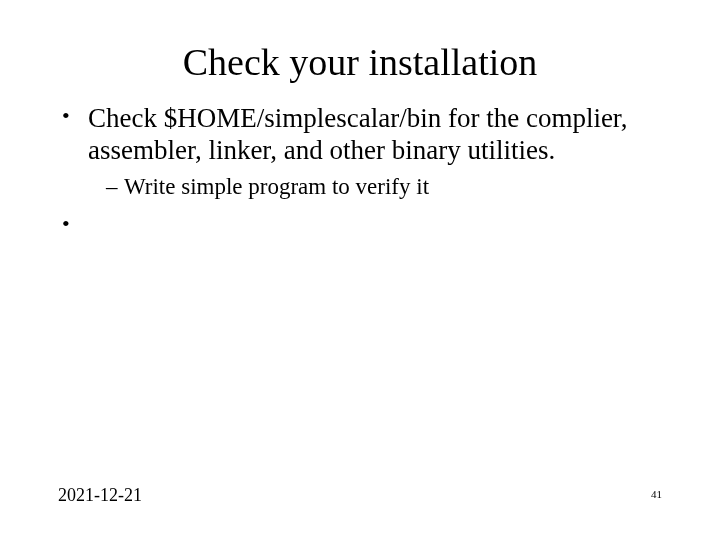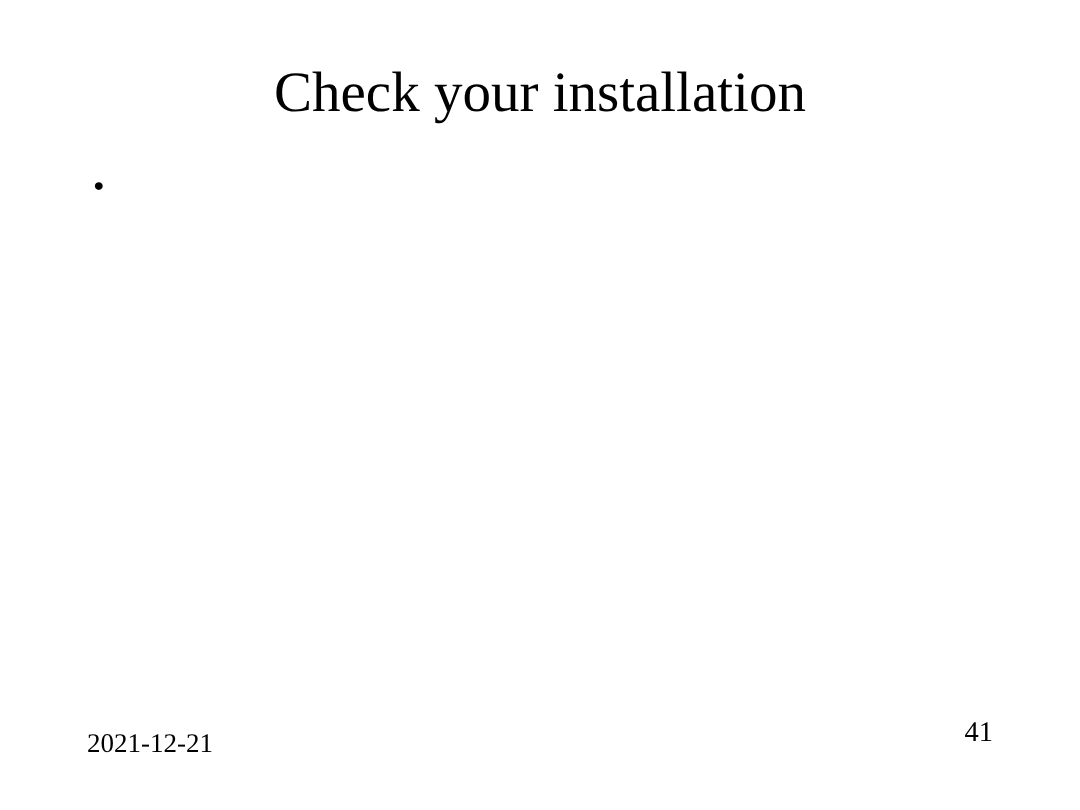--- a/index.html
+++ b/index.html
@@ -67,32 +67,40 @@
   .footer-date {
     position: absolute;
     left: 58px;
     bottom: 26px;
     font-size: 18px;
   }
   .footer-num {
     position: absolute;
     right: 58px;
     bottom: 32px;
-    font-size: 19px;
+    font-size: 11px;
     text-align: right;
   }
 </style>
 </head>
 <body>
 
 <div class="slide">
   <div class="title">Check your installation</div>
 
   <div class="body">
     <ul class="level1">
       <li>
+        <span>Check $HOME/simplescalar/bin for the complier, assembler, linker, and other binary utilities.</span>
+        <ul class="level2">
+          <li>
+            <span>Write simple program to verify it</span>
+          </li>
+        </ul>
+      </li>
+      <li>
       </li>
     </ul>
   </div>
 
   <div class="footer-date">2021-12-21</div>
   <div class="footer-num">41</div>
 </div>
 
 </body></html>

